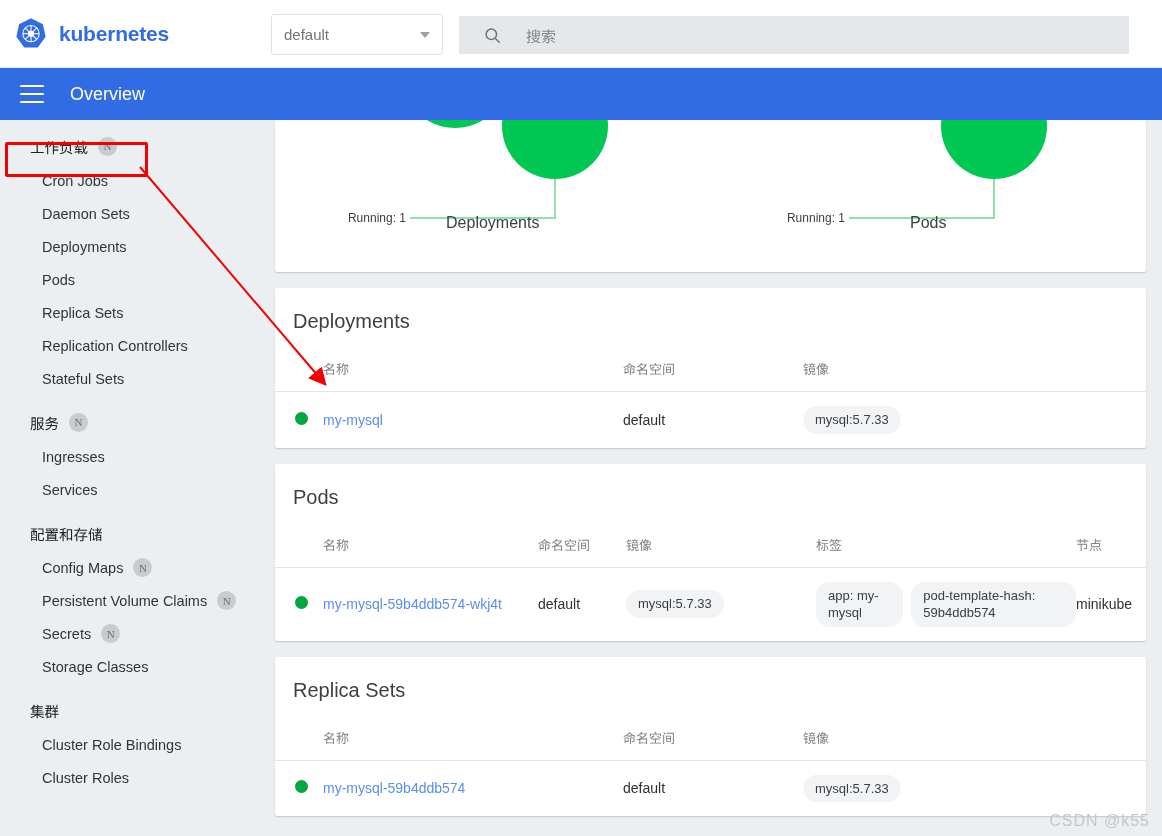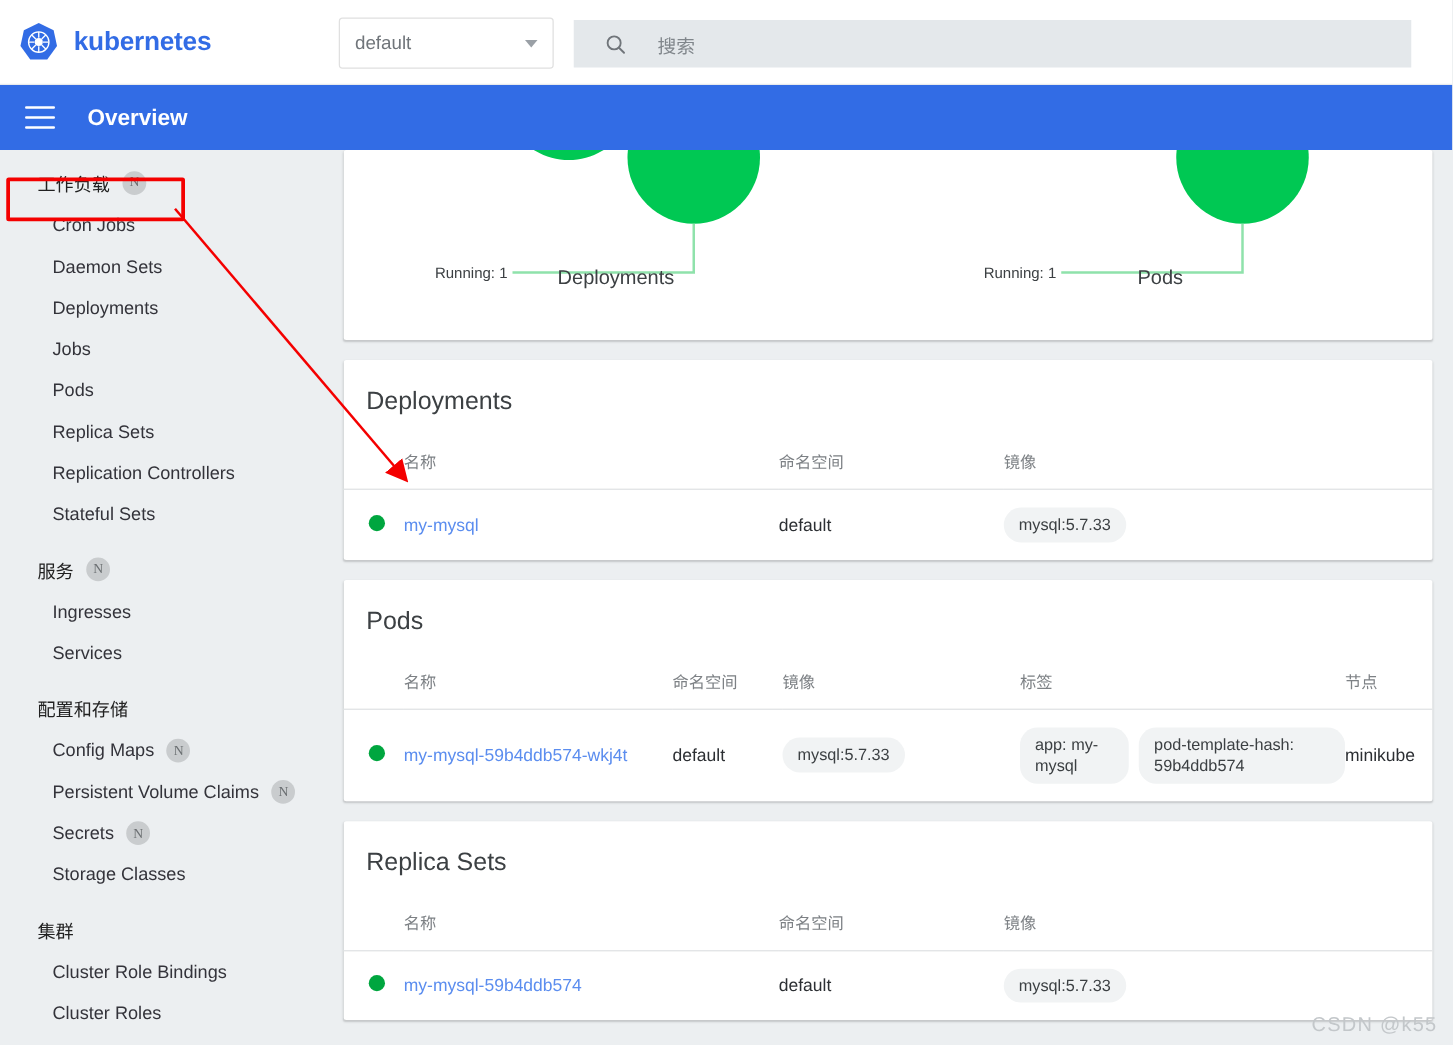--- a/index.html
+++ b/index.html
@@ -88,21 +88,21 @@
     cursor: pointer;
   }
   .hamburger span {
     display: block; height: 2px; width: 100%;
     background: #fff; border-radius: 1px;
   }
   .page-title {
     margin-left: 26px;
     color: #fff;
     font-size: 18px;
-    font-weight: bold;
+    font-weight: normal;
   }
 
   
   .sidebar {
     position: absolute; top: 120px; left: 0;
     width: 261px; height: 716px;
     background: #eceff1;
     overflow: hidden;
     padding-top: 8px;
   }
@@ -318,23 +318,20 @@
     <div class="nav-item">
         <span>Cron Jobs</span>
       </div>
     <div class="nav-item">
         <span>Daemon Sets</span>
       </div>
     <div class="nav-item">
         <span>Deployments</span>
       </div>
     <div class="nav-item">
-        <span>Jobs</span>
-      </div>
-    <div class="nav-item">
         <span>Pods</span>
       </div>
     <div class="nav-item">
         <span>Replica Sets</span>
       </div>
     <div class="nav-item">
         <span>Replication Controllers</span>
       </div>
     <div class="nav-item">
         <span>Stateful Sets</span>

